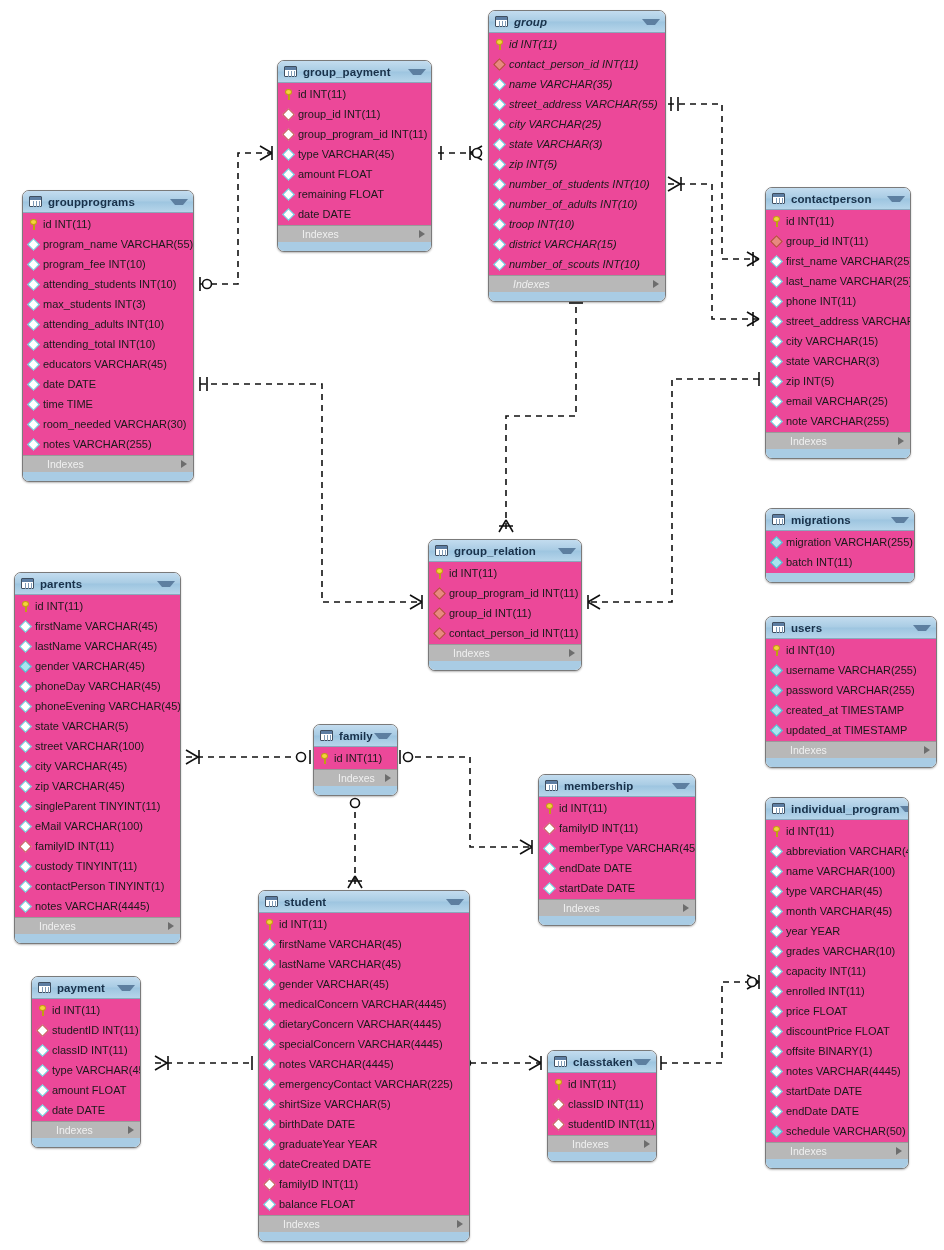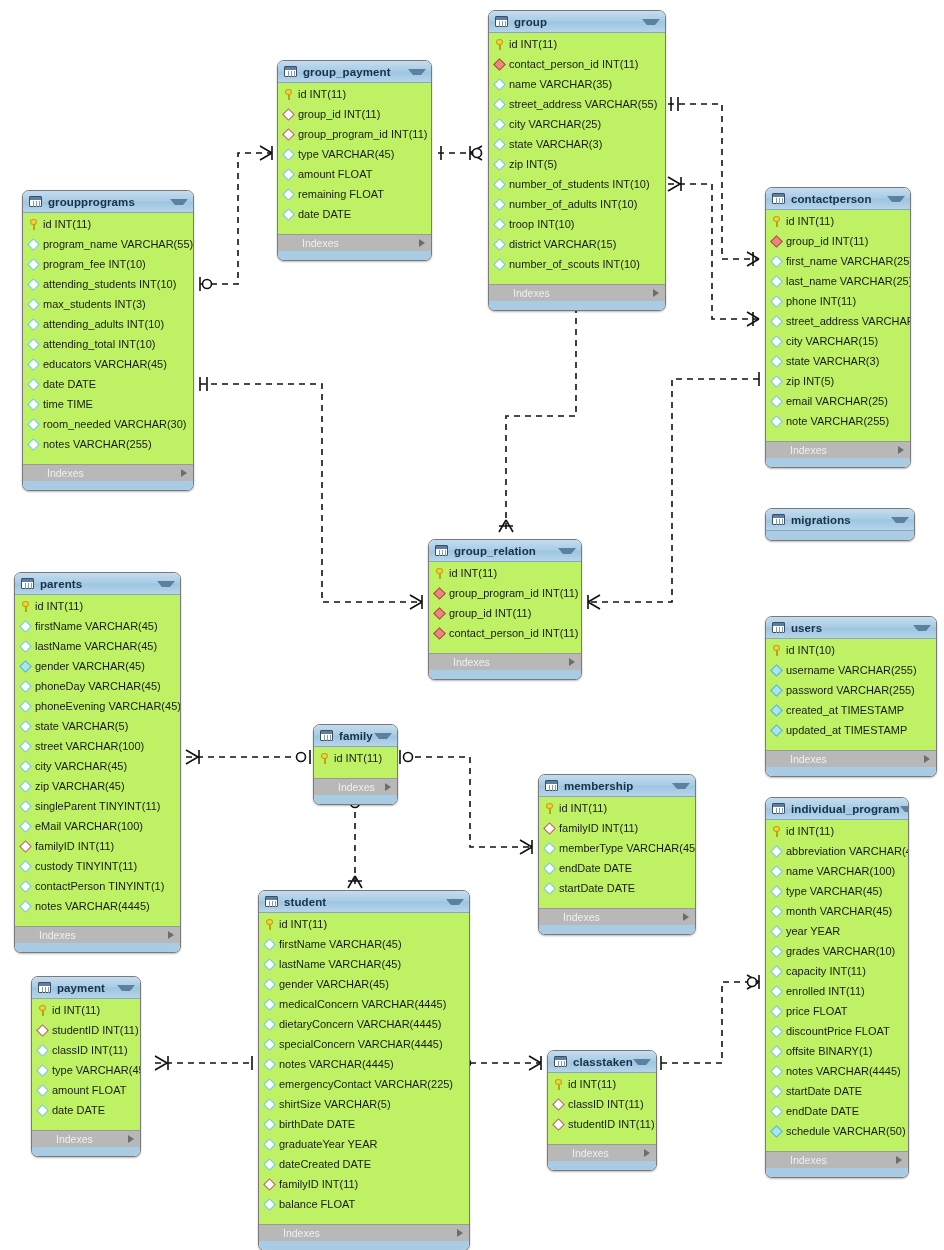--- a/index.html
+++ b/index.html
@@ -43,21 +43,21 @@
   .tbl-title{
     font-size:11.5px;font-weight:bold;color:#18314a;
     white-space:nowrap;letter-spacing:.1px;
   }
   .tbl-caret{
     margin-left:auto;padding-left:8px;
     width:0;height:0;flex:0 0 auto;
     border-left:5px solid transparent;border-right:5px solid transparent;
     border-top:6px solid #5d7fa0;
   }
-  .cols{background:#bef264;padding:1px 0 10px 0;}
+  .cols{background:#ec4899;padding:1px 0 1px 0;}
   .col{
     height:20px;display:flex;align-items:center;
     padding-left:6px;font-size:11px;color:#1a1a1a;white-space:nowrap;
   }
   .dia{
     width:9px;height:9px;margin-right:5px;flex:0 0 auto;
     transform:rotate(45deg);
     box-sizing:border-box;
   }
   .dia.normal{background:#ffffff;border:1.3px solid #5fc4d6;}
@@ -185,21 +185,21 @@
     <g>
       <path class="ln" d="M661,1063 L722,1063 L722,982 L759,982"></path>
       <path class="sym" d="M661,1056 L661,1070"></path>
       <path class="sym" d="M759,982 L747,975 M759,982 L747,989"></path>
       <circle class="symf" cx="752" cy="982" r="4.5"></circle>
       <path class="sym" d="M759,975 L759,989"></path>
     </g>
   </svg>
 
   <div id="tables-layer">
-      <div class="table-box" style="left: 488px; top: 10px; width: 178px;">
+      <div class="table-box" style="left: 488px; top: 10px; width: 178px; font-style: italic;">
         <div class="tbl-header">
           <span class="tbl-ico"></span>
           <span class="tbl-title">group</span>
           <span class="tbl-caret"></span>
         </div>
         <div class="cols">
           <div class="col">
             <span class="key"></span>
             <span>id INT(11)</span>
           </div>
@@ -415,20 +415,30 @@
           <span class="arr"></span>
         </div>
         <div class="foot"></div>
       </div>
       <div class="table-box" style="left: 765px; top: 508px; width: 150px;">
         <div class="tbl-header">
           <span class="tbl-ico"></span>
           <span class="tbl-title">migrations</span>
           <span class="tbl-caret"></span>
         </div>
+        <div class="cols">
+          <div class="col">
+            <span class="dia filled"></span>
+            <span>migration VARCHAR(255)</span>
+          </div>
+          <div class="col">
+            <span class="dia filled"></span>
+            <span>batch INT(11)</span>
+          </div>
+        </div>
         <div class="foot"></div>
       </div>
       <div class="table-box" style="left: 428px; top: 539px; width: 154px;">
         <div class="tbl-header">
           <span class="tbl-ico"></span>
           <span class="tbl-title">group_relation</span>
           <span class="tbl-caret"></span>
         </div>
         <div class="cols">
           <div class="col">

